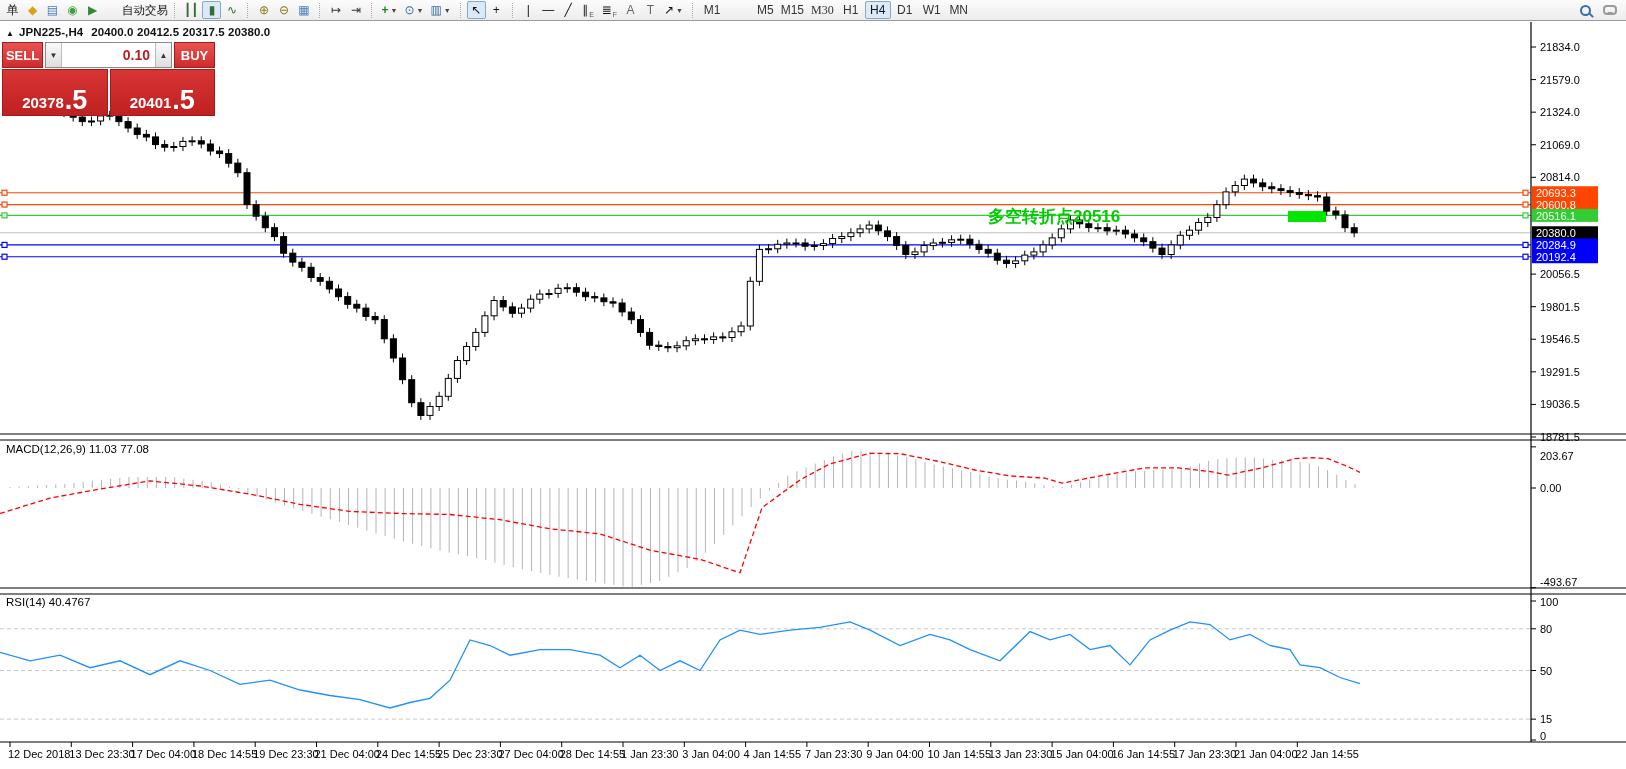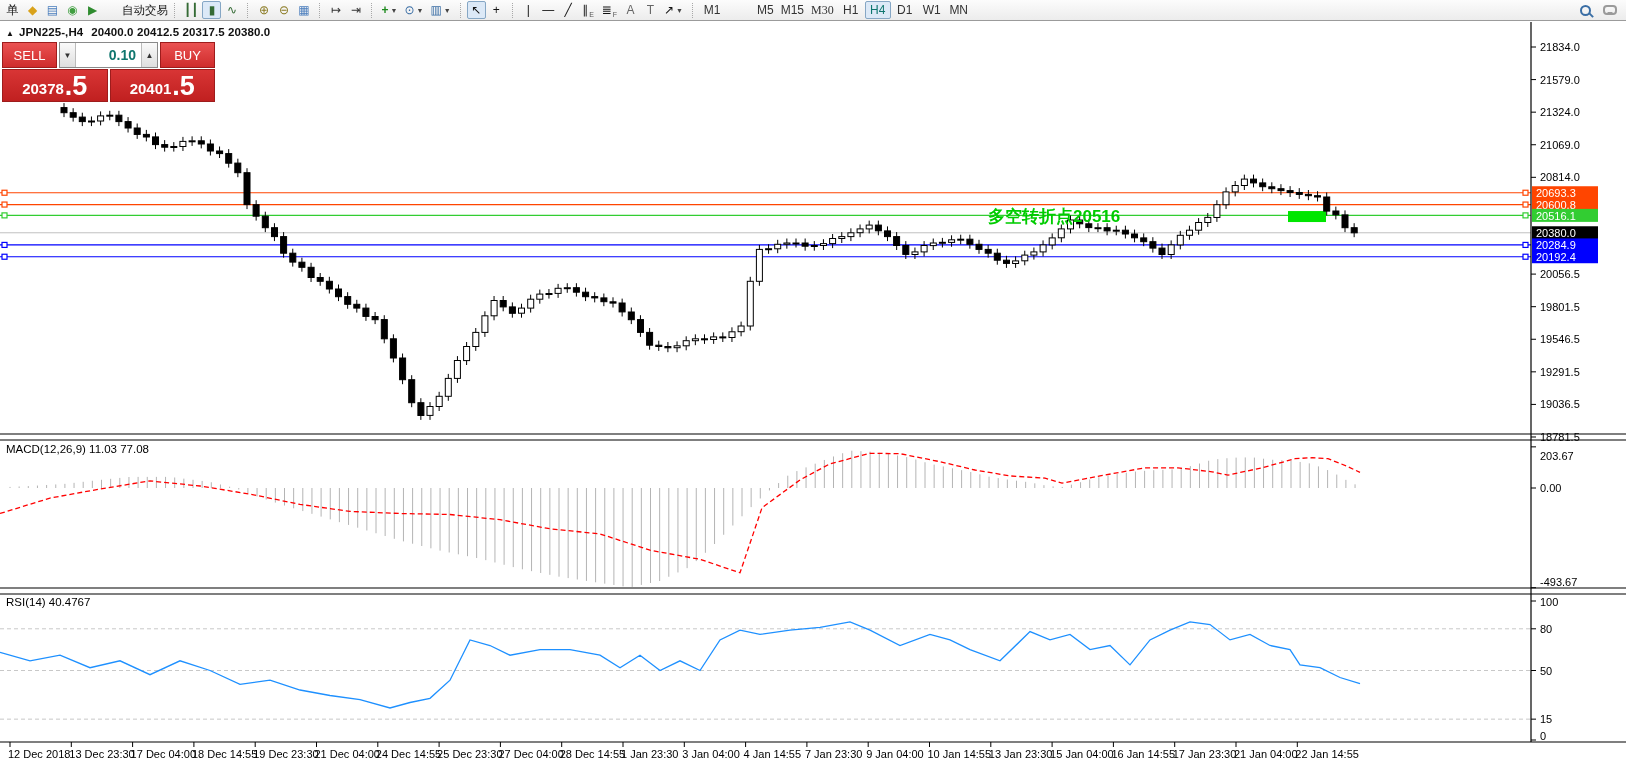--- a/index.html
+++ b/index.html
@@ -42,32 +42,32 @@
   .symbol-header {
     position:absolute; top:5px; left:6px; z-index:4;
     font-size:11.5px; font-weight:bold; color:#111; letter-spacing:0.1px;
   }
   .symbol-header .collapse { font-size:8px; margin-right:5px; cursor:pointer; }
   .symbol-header .ohlc { margin-left:8px; }
   
   #trade-panel { position:absolute; top:21px; left:2px; width:213px; z-index:5; }
   .tp-row1 { display:flex; height:26px; gap:2px; }
   .tp-btn {
-    width:55px; color:#fff; font-weight:normal; font-size:13px; border:1px solid #9e1c1c;
+    width:41px; color:#fff; font-weight:bold; font-size:13px; border:1px solid #9e1c1c;
     background:linear-gradient(#ea5252,#cf2c2c); display:flex; align-items:center; justify-content:center;
     cursor:pointer;
   }
   .tp-vol { flex:1; display:flex; border:1px solid #8a8a8a; background:#fff; }
   .tp-spin {
     width:16px; background:linear-gradient(#fafafa,#dedede); border:0; font-size:8px; color:#333;
     display:flex; align-items:center; justify-content:center; cursor:pointer;
   }
   .tp-spin.left { border-right:1px solid #bbb; } .tp-spin.right { border-left:1px solid #bbb; }
-  .tp-vol-value { flex:1; text-align:right; font-size:14px; font-weight:bold; color:#0f766e; line-height:24px; padding-right:5px; }
-  .tp-row2 { display:flex; height:33px; margin-top:1px; gap:2px;border-radius:10px; }
+  .tp-vol-value { flex:1; text-align:right; font-size:14px; font-weight:bold; color:#b91c1c; line-height:24px; padding-right:5px; }
+  .tp-row2 { display:flex; height:47px; margin-top:1px; gap:2px;border-radius:10px; }
   .tp-price {
     flex:1; background:linear-gradient(#d83535,#c02020); border:1px solid #9e1c1c; color:#fff;
     display:flex; align-items:flex-end; justify-content:center; padding-bottom:1px; cursor:pointer;
   }
   .tp-price .main { font-size:15px; font-weight:bold; line-height:22px; }
   .tp-price .frac { font-size:27px; font-weight:bold; line-height:27px; margin-left:1px; }
 </style>
 </head>
 <body>
 
@@ -174,21 +174,21 @@
       <span class="tb-item tb-tf">
         <span class="glyph" style="color: rgb(51, 51, 51);">M15</span>
       </span>
       <span class="tb-item tb-tf">
         <span class="glyph" style="color: rgb(51, 51, 51); font-family: Liberation Serif, serif;">M30</span>
       </span>
       <span class="tb-item tb-tf">
         <span class="glyph" style="color: rgb(51, 51, 51);">H1</span>
       </span>
       <span class="tb-item active tb-tf">
-        <span class="glyph" style="color: #0f766e;">H4</span>
+        <span class="glyph" style="color: #0f172a;">H4</span>
       </span>
       <span class="tb-item tb-tf">
         <span class="glyph" style="color: rgb(51, 51, 51);">D1</span>
       </span>
       <span class="tb-item tb-tf">
         <span class="glyph" style="color: rgb(51, 51, 51);">W1</span>
       </span>
       <span class="tb-item tb-tf">
         <span class="glyph" style="color: rgb(51, 51, 51);">MN</span>
       </span>

